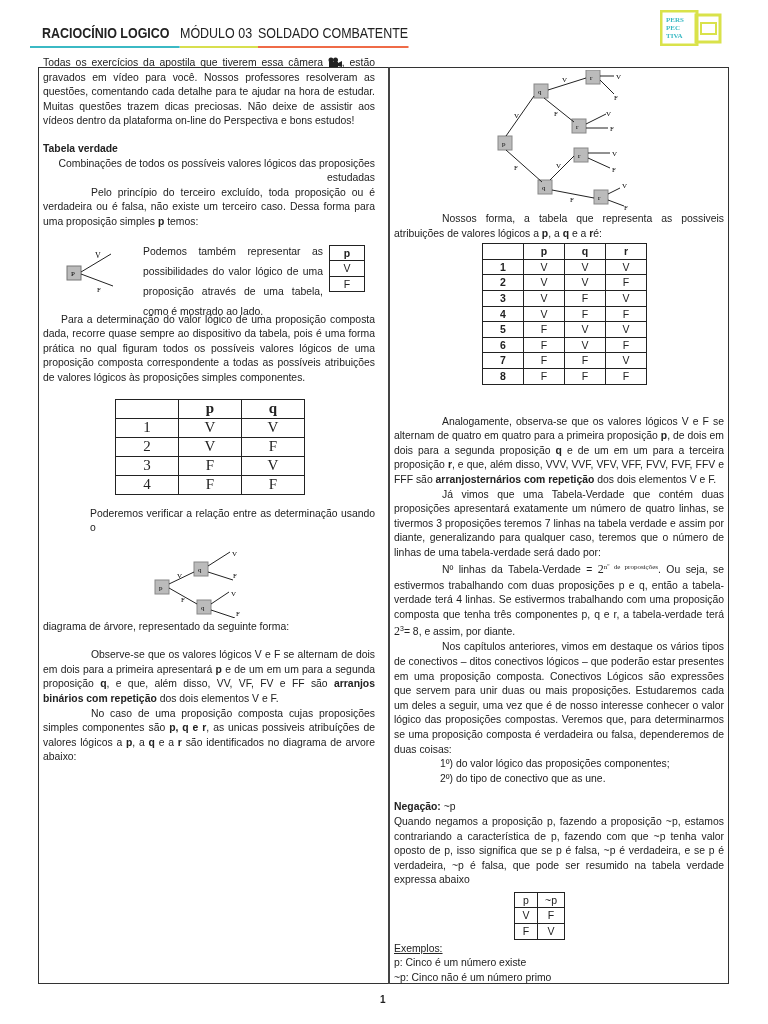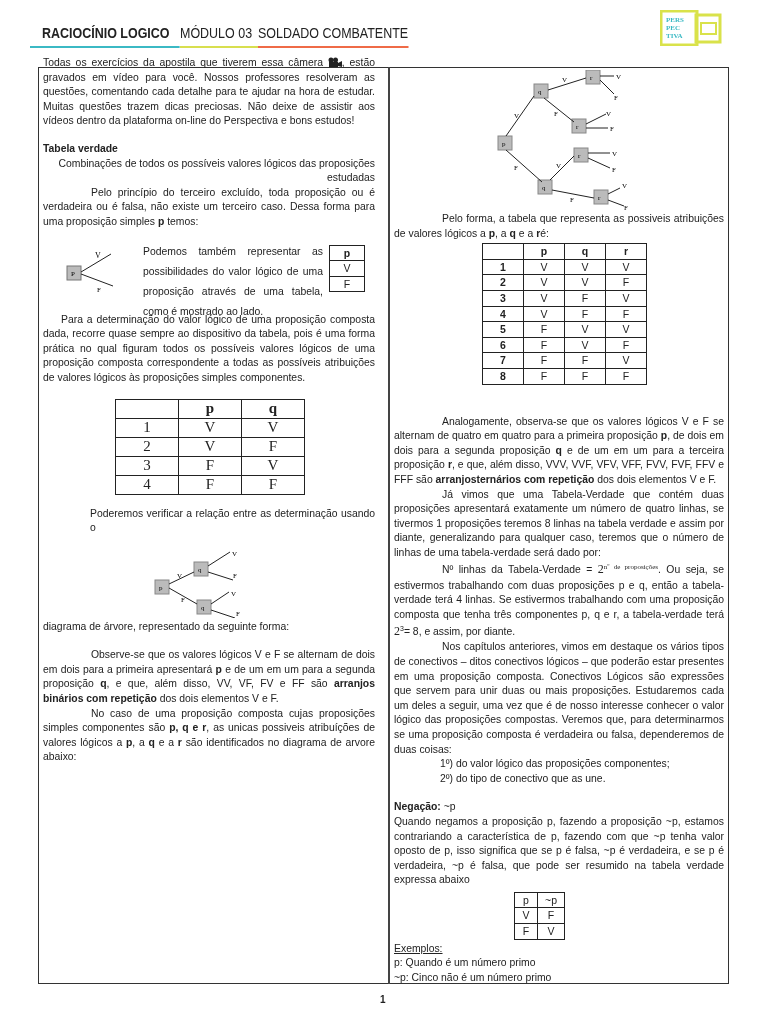--- a/index.html
+++ b/index.html
@@ -194,21 +194,21 @@
     <text x="122" y="86" font-size="7">V</text>
   <line x1="98" y1="88" x2="120" y2="98" stroke="#222"></line>
     <text x="122" y="102" font-size="7">F</text>
   <line x1="118" y1="124" x2="130" y2="118" stroke="#222"></line>
     <text x="132" y="118" font-size="7">V</text>
   <line x1="118" y1="130" x2="134" y2="136" stroke="#222"></line>
     <text x="134" y="140" font-size="7">F</text>
 </svg>
 
 <div class="col right">
-  <p class="ind"><span>Pelo forma, a tabela que representa as possiveis atribuições de valores lógicos a </span><b>p</b><span>, a </span><b>q</b><span> e a </span><b>r</b><span>é:</span></p>
+  <p class="ind"><span>Nossos forma, a tabela que representa as possiveis atribuições de valores lógicos a </span><b>p</b><span>, a </span><b>q</b><span> e a </span><b>r</b><span>é:</span></p>
 
   <table class="t3" style="margin:2px 0 0 88px">
     <tbody>
         <tr>
           <th></th>
           <th>p</th>
           <th>q</th>
           <th>r</th>
         </tr>
     <tr>
@@ -257,21 +257,21 @@
           <td class="n">8</td>
           <td>F</td>
           <td>F</td>
           <td>F</td>
         </tr>
   </tbody>
     </table>
 
   <p class="ind" style="margin-top:30px!important"><span>Analogamente, observa-se que os valores lógicos V e F se alternam de quatro em quatro para a primeira proposição </span><b>p</b><span>, de dois em dois para a segunda proposição </span><b>q</b><span> e de um em um para a terceira proposição </span><b>r</b><span>, e que, além disso, VVV, VVF, VFV, VFF, FVV, FVF, FFV e FFF são </span><b>arranjosternários com repetição</b><span> dos dois elementos V e F.</span></p>
 
-  <p class="ind">Já vimos que uma Tabela-Verdade que contém duas proposições apresentará exatamente um número de quatro linhas, se tivermos 1 proposições teremos 8 linhas na tabela verdade e assim por diante, generalizando para qualquer caso, teremos que o número de linhas de uma tabela-verdade será dado por:</p>
+  <p class="ind">Já vimos que uma Tabela-Verdade que contém duas proposições apresentará exatamente um número de quatro linhas, se tivermos 3 proposições teremos 7 linhas na tabela verdade e assim por diante, generalizando para qualquer caso, teremos que o número de linhas de uma tabela-verdade será dado por:</p>
 
   <p class="ind"><span>Nº linhas da Tabela-Verdade = </span><span style="font-family:'Liberation Serif',serif;font-size:12px">2</span><sup style="font-family:'Liberation Serif',serif;font-size:7px">nº de proposições</sup><span>. Ou seja, se estivermos trabalhando com duas proposições p e q, então a tabela-verdade terá 4 linhas. Se estivermos trabalhando com uma proposição composta que tenha três componentes p, q e r, a tabela-verdade terá </span><span style="font-family:'Liberation Serif',serif;font-size:12px">2</span><sup style="font-size:7px">3</sup><span>= 8, e assim, por diante.</span></p>
 
   <p class="ind">Nos capítulos anteriores, vimos em destaque os vários tipos de conectivos – ditos conectivos lógicos – que poderão estar presentes em uma proposição composta. Conectivos Lógicos são expressões que servem para unir duas ou mais proposições. Estudaremos cada um deles a seguir, uma vez que é de nosso interesse conhecer o valor lógico das proposições compostas. Veremos que, para determinarmos se uma proposição composta é verdadeira ou falsa, dependeremos de duas coisas:</p>
   <p style="padding-left:46px">1º) do valor lógico das proposições componentes;</p>
   <p style="padding-left:46px">2º) do tipo de conectivo que as une.</p>
 
   <p style="margin-top:14px!important"><b>Negação:</b> <span>~p</span></p>
   <p>Quando negamos a proposição p, fazendo a proposição ~p, estamos contrariando a característica de p, fazendo com que ~p tenha valor oposto de p, isso significa que se p é falsa, ~p é verdadeira, e se p é verdadeira, ~p é falsa, que pode ser resumido na tabela verdade expressa abaixo</p>
 
@@ -286,17 +286,17 @@
           <td>F</td>
         </tr>
     <tr>
           <td>F</td>
           <td>V</td>
         </tr>
   </tbody>
     </table>
 
   <p class="u" style="margin-top:2px!important">Exemplos:</p>
-  <p>p: Quando é um número primo</p>
+  <p>p: Cinco é um número existe</p>
   <p>~p: Cinco não é um número primo</p>
 </div>
 
 <div class="pnum">1</div>
 
 </body></html>

